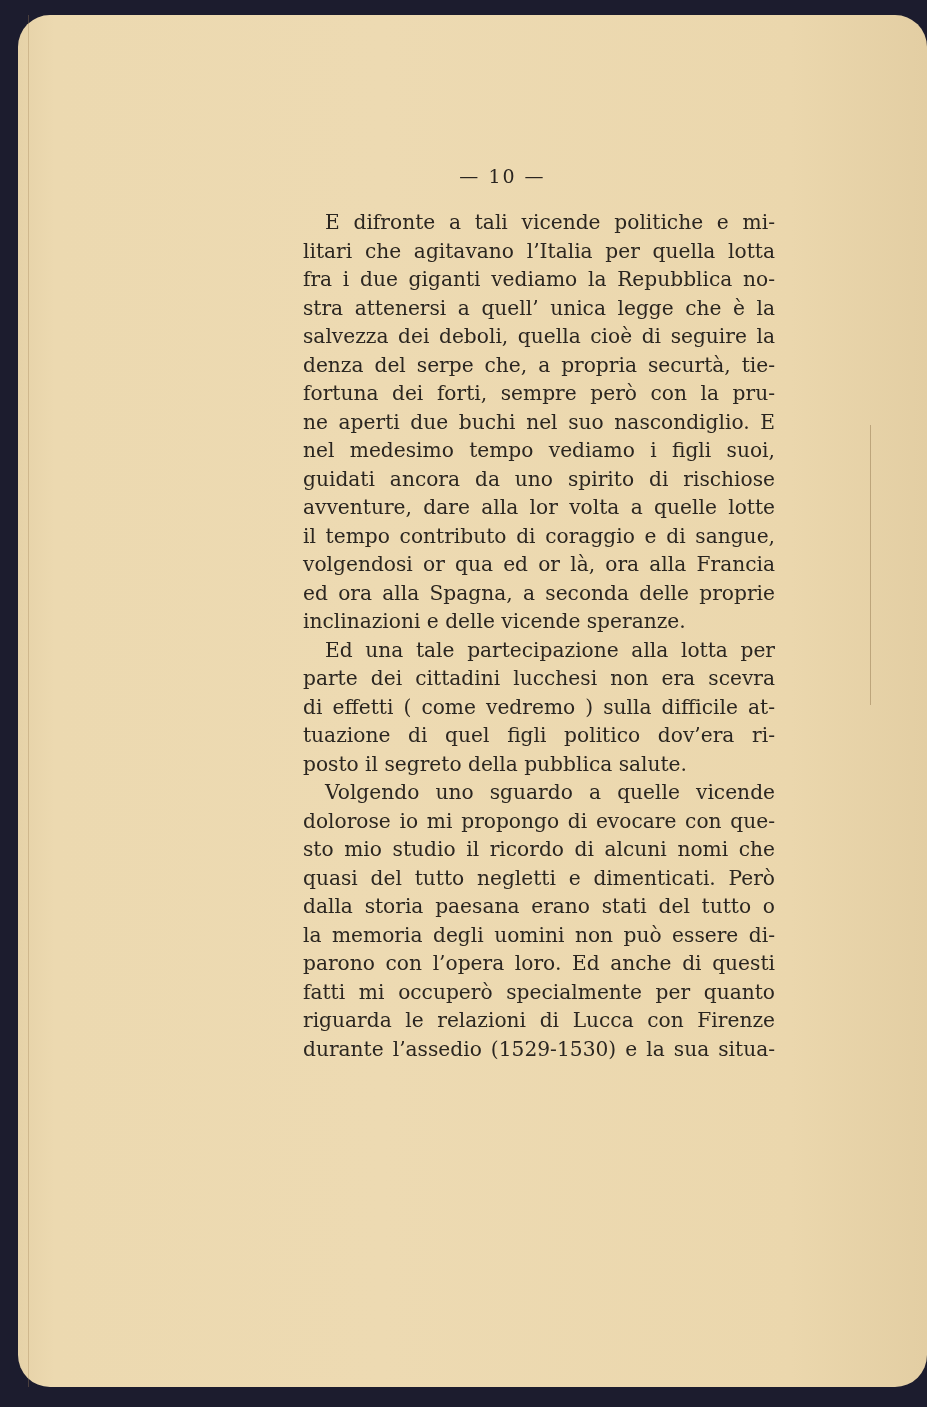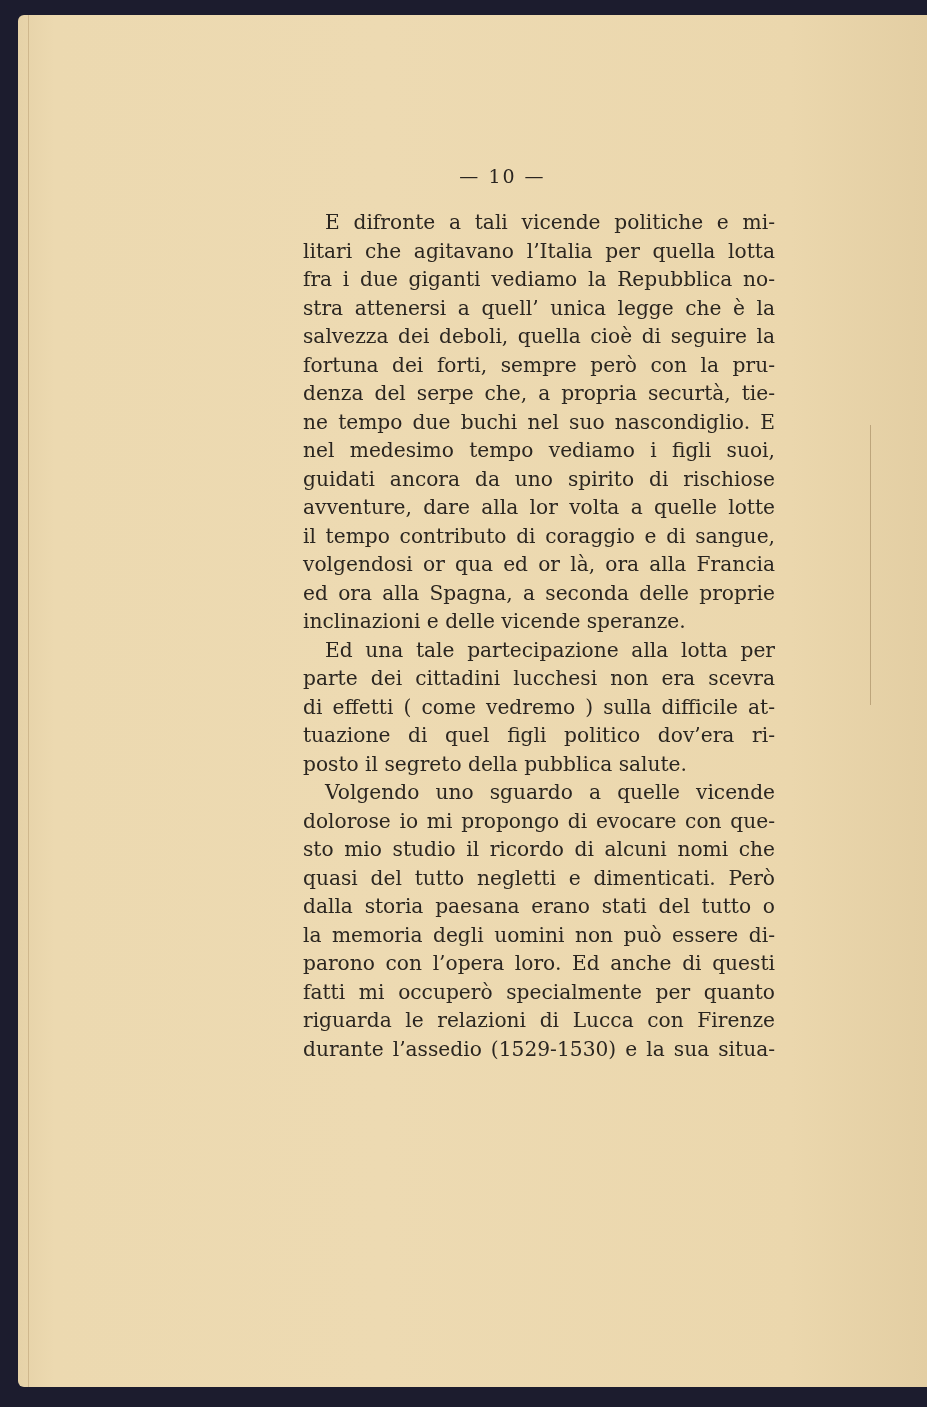--- a/index.html
+++ b/index.html
@@ -13,20 +13,21 @@
     }
     .page {
       position: absolute;
       left: 18px;
       top: 15px;
       width: 909px;
       height: 1372px;
       background: linear-gradient(90deg, #e6d2a8 0%, #ecd9b0 4%, #eddab2 40%, #ebd7ad 85%, #e3cea3 100%);
       border-top-left-radius: 6px;
       border-bottom-left-radius: 6px;
+      border-radius: 32px;
     }
     .page::before {
       content: "";
       position: absolute;
       left: 10px; top: 0; bottom: 0;
       width: 1px;
       background: rgba(160,130,90,0.35);
     }
     .page::after {
       content: "";
@@ -69,23 +70,23 @@
 
 <div class="page">
   <div class="folio">— 10 —</div>
   <div class="text" id="body-text">
       <div>
         <span class="line indent">E difronte a tali vicende politiche e mi-</span>
         <span class="line">litari che agitavano l’Italia per quella lotta</span>
         <span class="line">fra i due giganti vediamo la Repubblica no-</span>
         <span class="line">stra attenersi a quell’ unica legge che è la</span>
         <span class="line">salvezza dei deboli, quella cioè di seguire la</span>
+        <span class="line">denza del serpe che, a propria securtà, tie-</span>
         <span class="line">fortuna dei forti, sempre però con la pru-</span>
-        <span class="line">denza del serpe che, a propria securtà, tie-</span>
-        <span class="line">ne tempo due buchi nel suo nascondiglio. E</span>
+        <span class="line">ne aperti due buchi nel suo nascondiglio. E</span>
         <span class="line">nel medesimo tempo vediamo i figli suoi,</span>
         <span class="line">guidati ancora da uno spirito di rischiose</span>
         <span class="line">avventure, dare alla lor volta a quelle lotte</span>
         <span class="line">il tempo contributo di coraggio e di sangue,</span>
         <span class="line">volgendosi or qua ed or là, ora alla Francia</span>
         <span class="line">ed ora alla Spagna, a seconda delle proprie</span>
         <span class="line last">inclinazioni e delle vicende speranze.</span>
       </div>
       <div>
         <span class="line indent">Ed una tale partecipazione alla lotta per</span>

